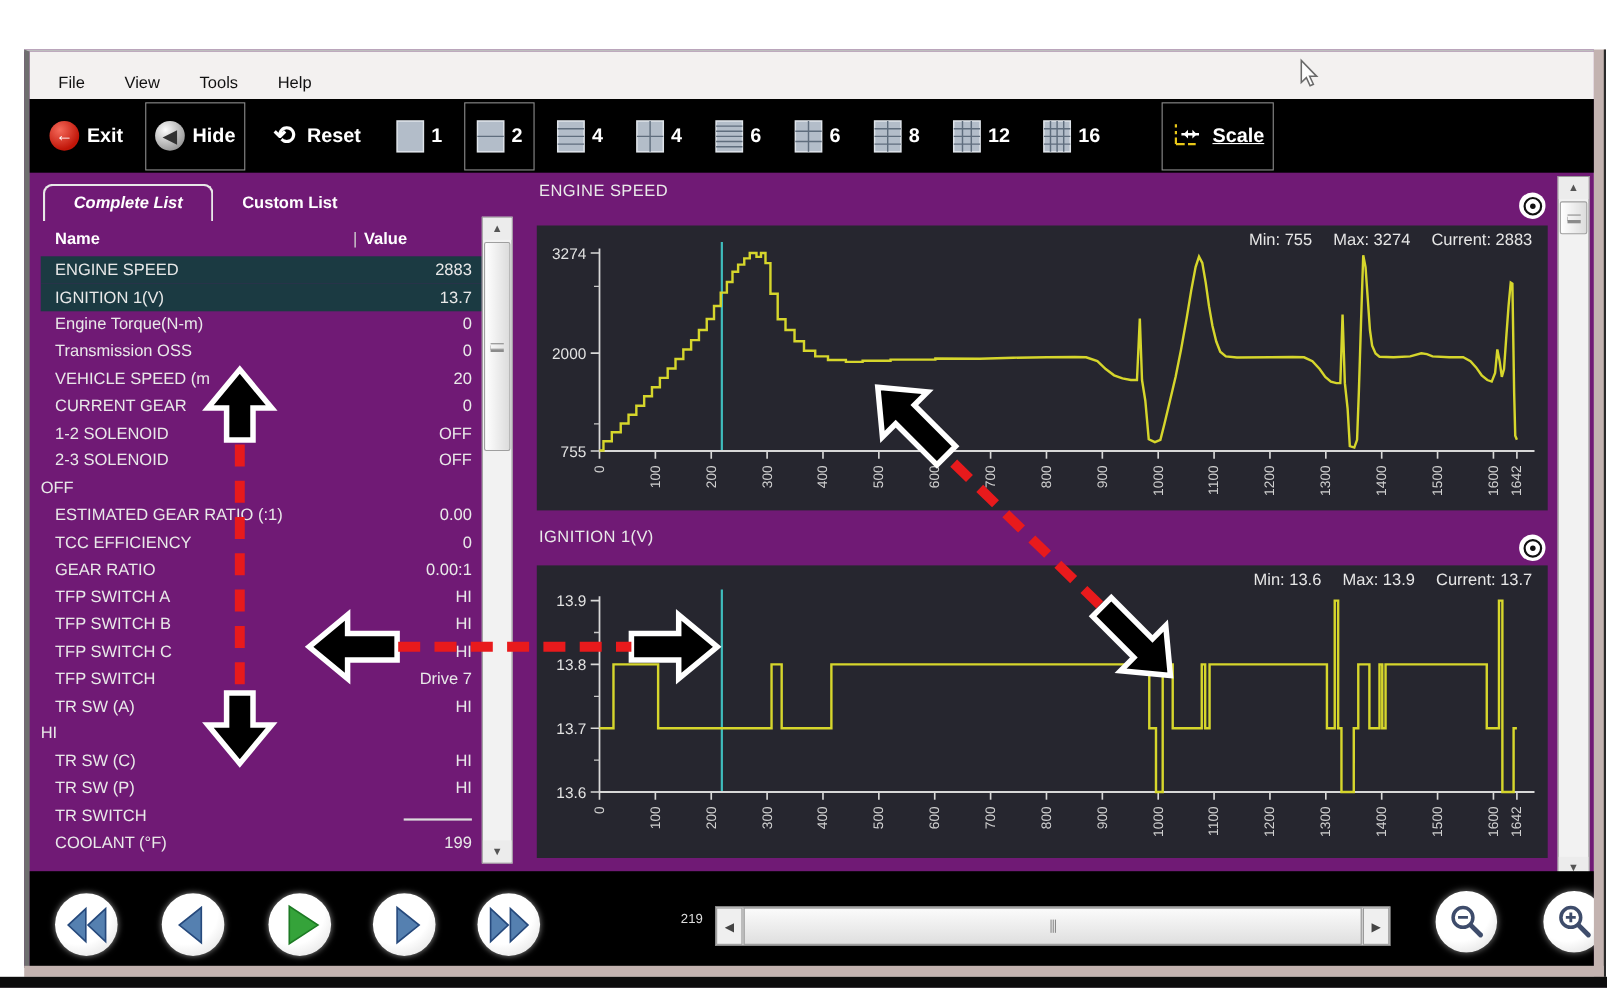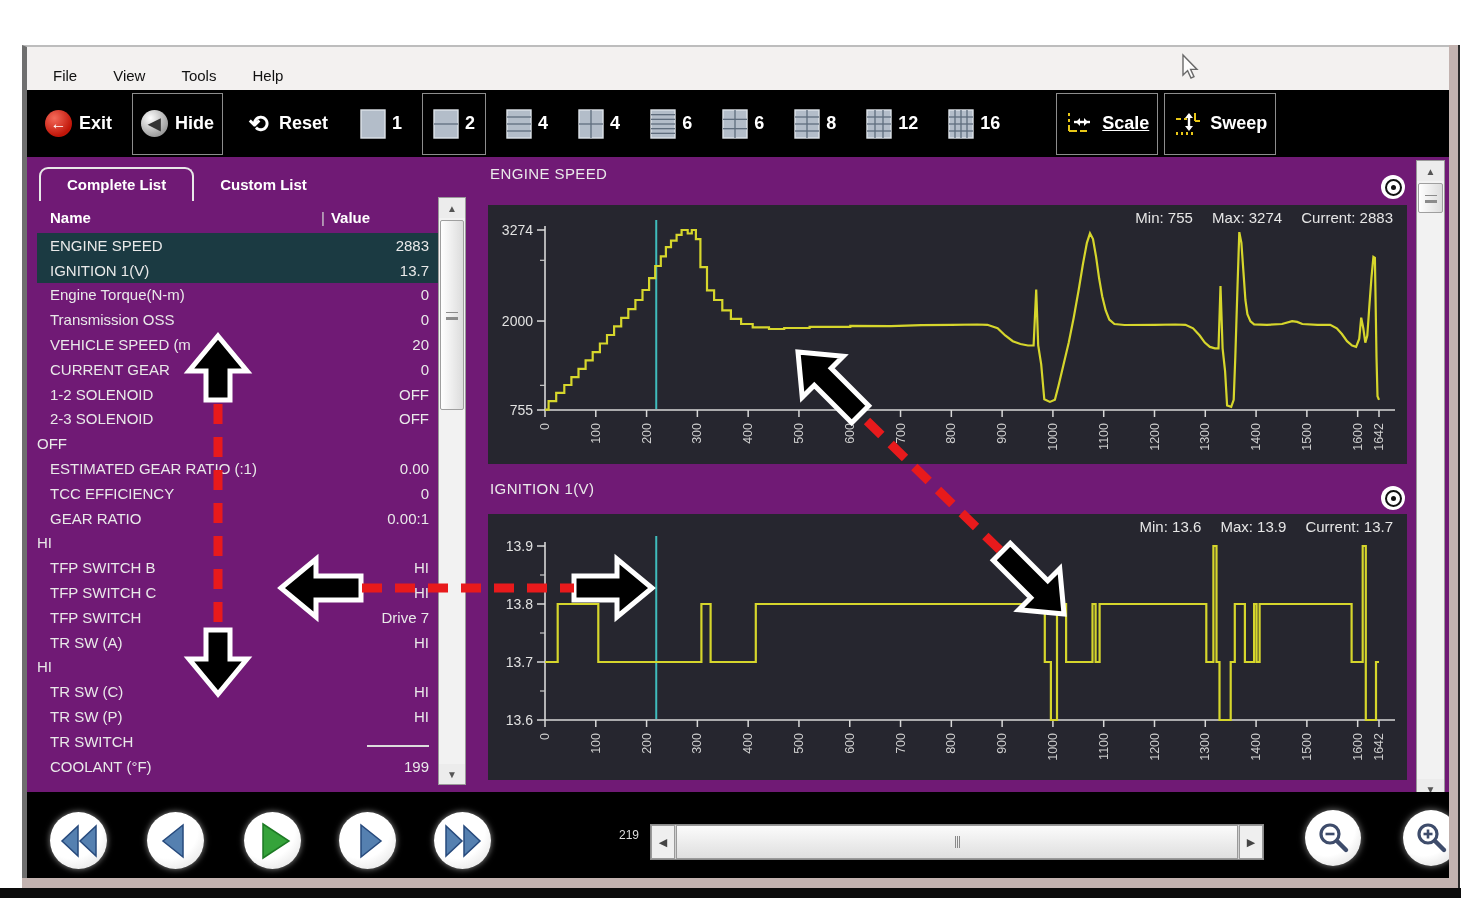--- a/index.html
+++ b/index.html
@@ -29,21 +29,21 @@
   .reset-ic{color:#fff;font-size:24px;font-weight:bold;width:27px;text-align:center;}
   #grid-buttons{display:flex;align-items:center;margin-left:14px;}
   .grid-btn{display:flex;align-items:center;gap:6px;padding:0 10px;height:60px;margin-right:10px;}
   .grid-btn-label{font-size:18px;font-weight:bold;color:#fff;}
   #scale-btn{margin-left:36px;text-decoration:underline;}
   .yellow-ic{display:block;}
 
   
   #tabs{position:absolute;left:12px;top:118px;display:flex;align-items:flex-end;height:36px;}
   .tab{font-size:15px;font-weight:bold;color:#fff;padding:7px 26px 8px 26px;}
-  .tab.active{border:2px solid #e8e8e8;border-bottom:none;border-radius:9px 9px 0 0;}
+  .tab.active{border:2px solid #e8e8e8;border-bottom:none;border-radius:9px 9px 0 0;font-style:italic;}
   #list-header{position:absolute;left:10px;top:160px;width:401px;height:24px;color:#fff;font-size:15px;font-weight:bold;}
   #col-name{position:absolute;left:13px;top:2px;}
   #col-value-wrap{position:absolute;left:284px;top:2px;}
   #col-sep{color:#cfcfcf;font-weight:normal;padding-right:6px;}
   #param-rows{position:absolute;left:10px;top:186px;width:401px;}
   .prow{height:24.8px;display:flex;align-items:center;color:#e9e9e9;font-size:15px;}
   .prow.selected{background:#1b3a42;}
   .prow .pname{padding-left:13px;flex:1;white-space:nowrap;overflow:hidden;}
   .prow .pvalue{padding-right:9px;text-align:right;white-space:nowrap;}
   .value-line{display:inline-block;width:62px;border-bottom:2px solid #dcdcdc;height:10px;}
@@ -215,40 +215,20 @@
             <line x1="15" y1="20" x2="22" y2="20"></line>
         </g>
         <g stroke="#ffffff" stroke-width="2.4" fill="#fff">
           <line x1="9" y1="11" x2="25" y2="11"></line>
           <path d="M11,11 L15,7 L15,15 Z" stroke="none"></path>
             <path d="M23,11 L19,7 L19,15 Z" stroke="none"></path>
         </g>
       </svg>
       <span>Scale</span>
     </div>
-    <div class="tool-btn boxed" style="margin-left:6px">
-      <svg class="yellow-ic" width="30" height="26">
-        <g stroke="#e8c718" stroke-width="2">
-          <line x1="3" y1="8" x2="8" y2="8"></line>
-            <line x1="11" y1="8" x2="14" y2="8"></line>
-          <line x1="22" y1="2" x2="22" y2="10"></line>
-            <line x1="22" y1="10" x2="27" y2="10"></line>
-          <line x1="4" y1="21" x2="4" y2="24"></line>
-            <line x1="9" y1="21" x2="9" y2="24"></line>
-            <line x1="14" y1="21" x2="14" y2="24"></line>
-            <line x1="19" y1="21" x2="19" y2="24"></line>
-        </g>
-        <g fill="#fff">
-          <line x1="16" y1="4" x2="16" y2="18" stroke="#fff" stroke-width="2.4"></line>
-          <path d="M16,2 L12,7 L20,7 Z"></path>
-            <path d="M16,20 L12,15 L20,15 Z"></path>
-        </g>
-      </svg>
-      <span>Sweep</span>
-    </div>
   </div>
 
   <div id="tabs">
     <div class="tab active">Complete List</div>
     <div class="tab">Custom List</div>
   </div>
   <div id="list-header">
     <span id="col-name">Name</span>
     <span id="col-value-wrap"><span id="col-sep">|</span><span>Value</span></span>
   </div>
@@ -294,20 +274,21 @@
       </div>
       <div class="prow">
         <span class="pname">TCC EFFICIENCY</span>
         <span class="pvalue">0</span>
       </div>
       <div class="prow">
         <span class="pname">GEAR RATIO</span>
         <span class="pvalue">0.00:1</span>
       </div>
       <div class="prow">
+        <span class="pname">TFP SWITCH A</span>
         <span class="pvalue">HI</span>
       </div>
       <div class="prow">
         <span class="pname">TFP SWITCH B</span>
         <span class="pvalue">HI</span>
       </div>
       <div class="prow">
         <span class="pname">TFP SWITCH C</span>
         <span class="pvalue">HI</span>
       </div>

